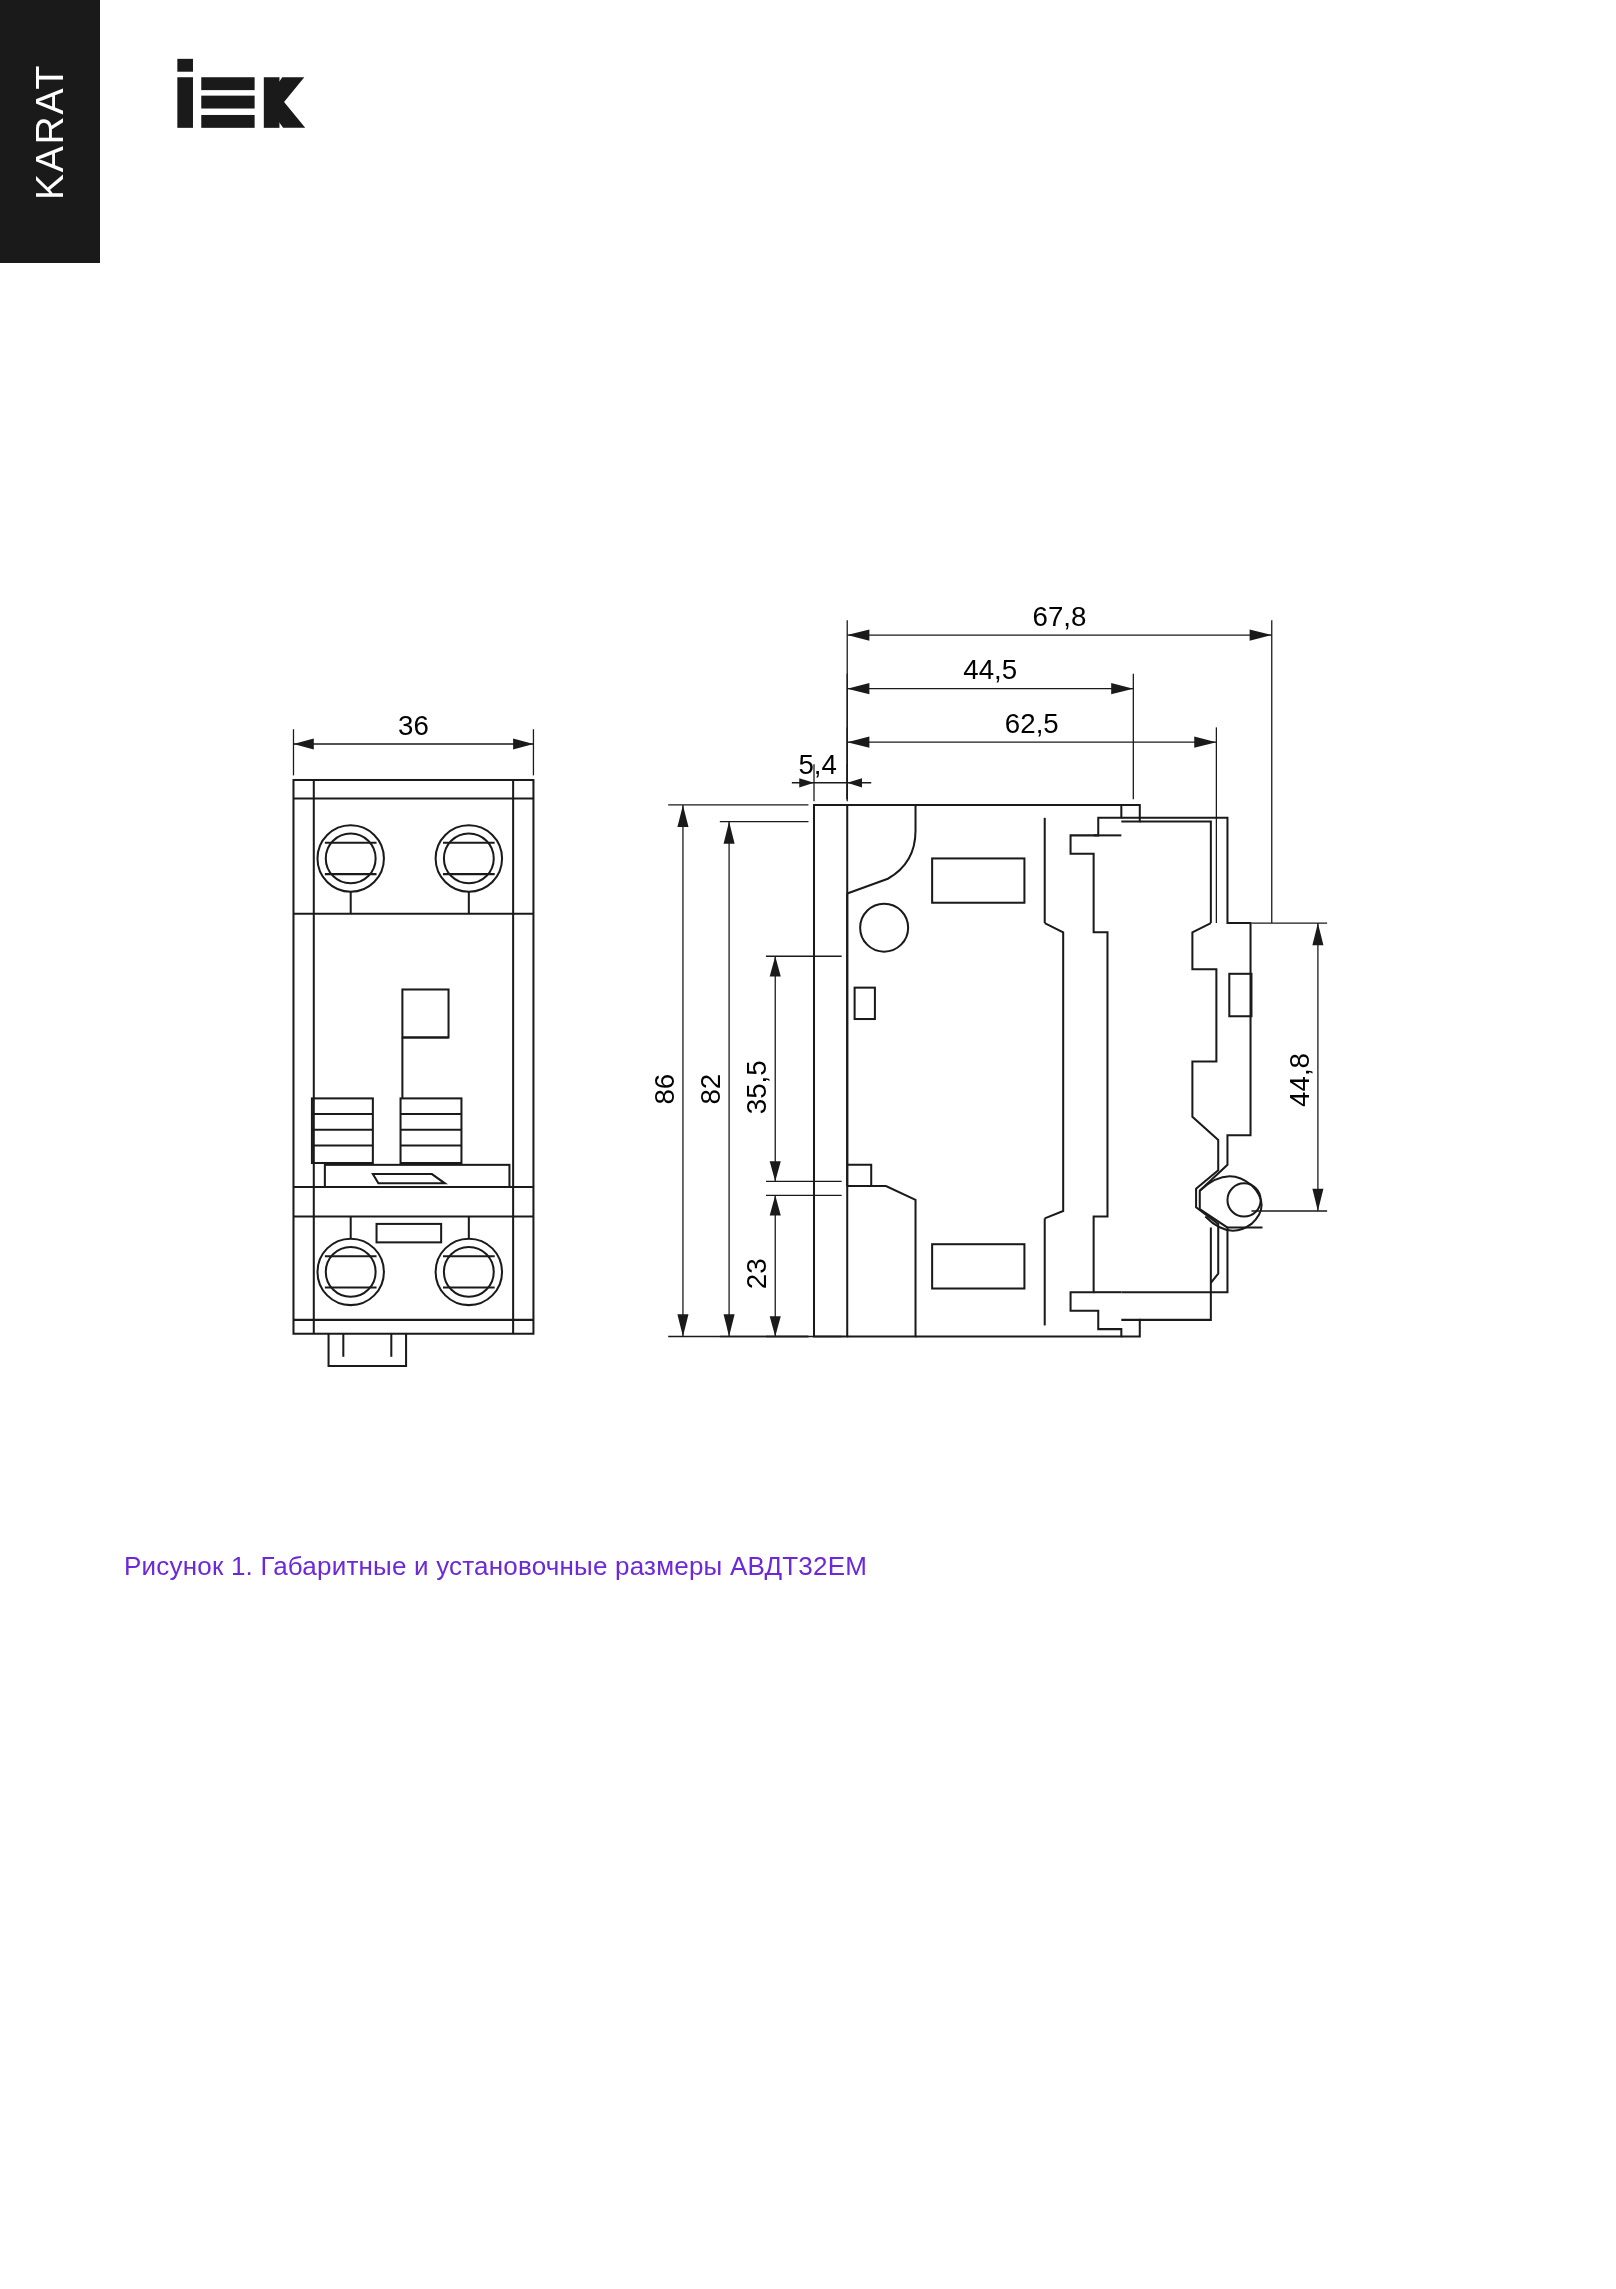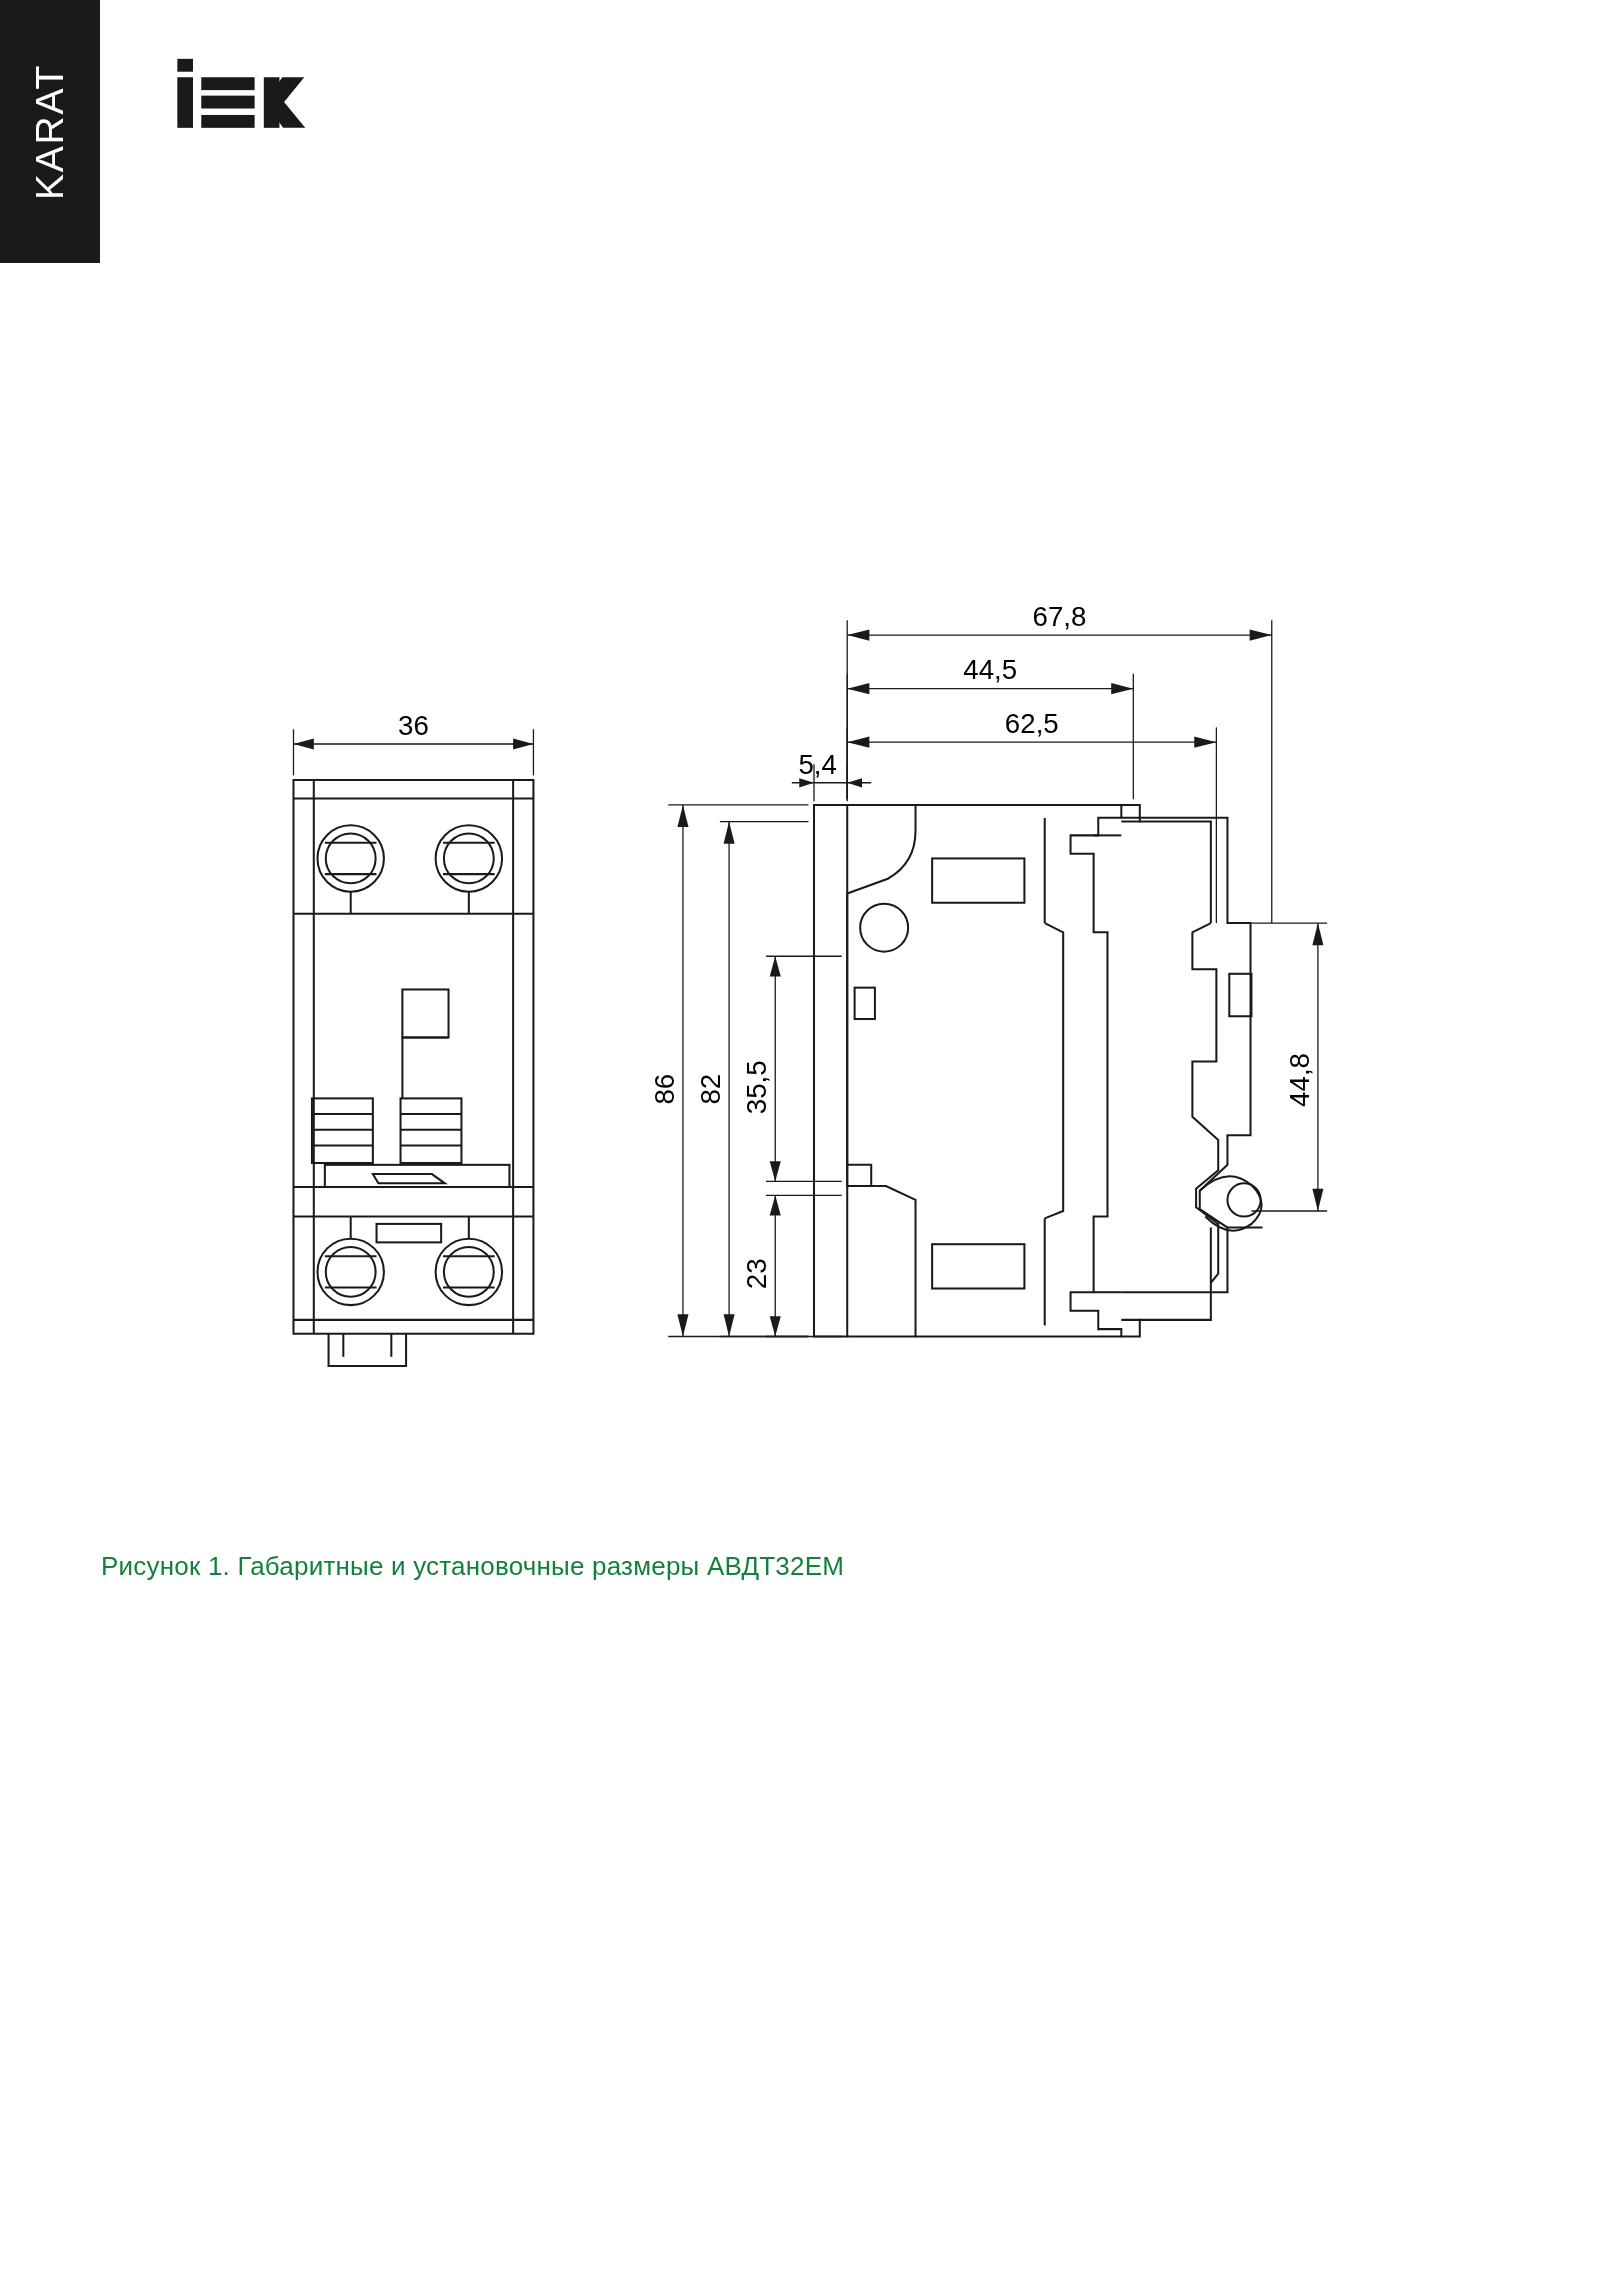--- a/index.html
+++ b/index.html
@@ -53,26 +53,26 @@
     left: 0;
     top: 0;
     width: 1616px;
     height: 2290px;
     pointer-events: none;
   }
 
   
   .caption {
     position: absolute;
-    left: 101px;
+    left: 124px;
     top: 1551px;
     font-size: 26px;
     letter-spacing: 0.2px;
     font-family: "Liberation Sans", sans-serif;
-    color: #15803d;
+    color: #6d28d9;
     white-space: nowrap;
   }
 
   text {
     font-family: "Liberation Sans", sans-serif;
     fill: #000000;
   }
 </style>
 </head>
 <body>

